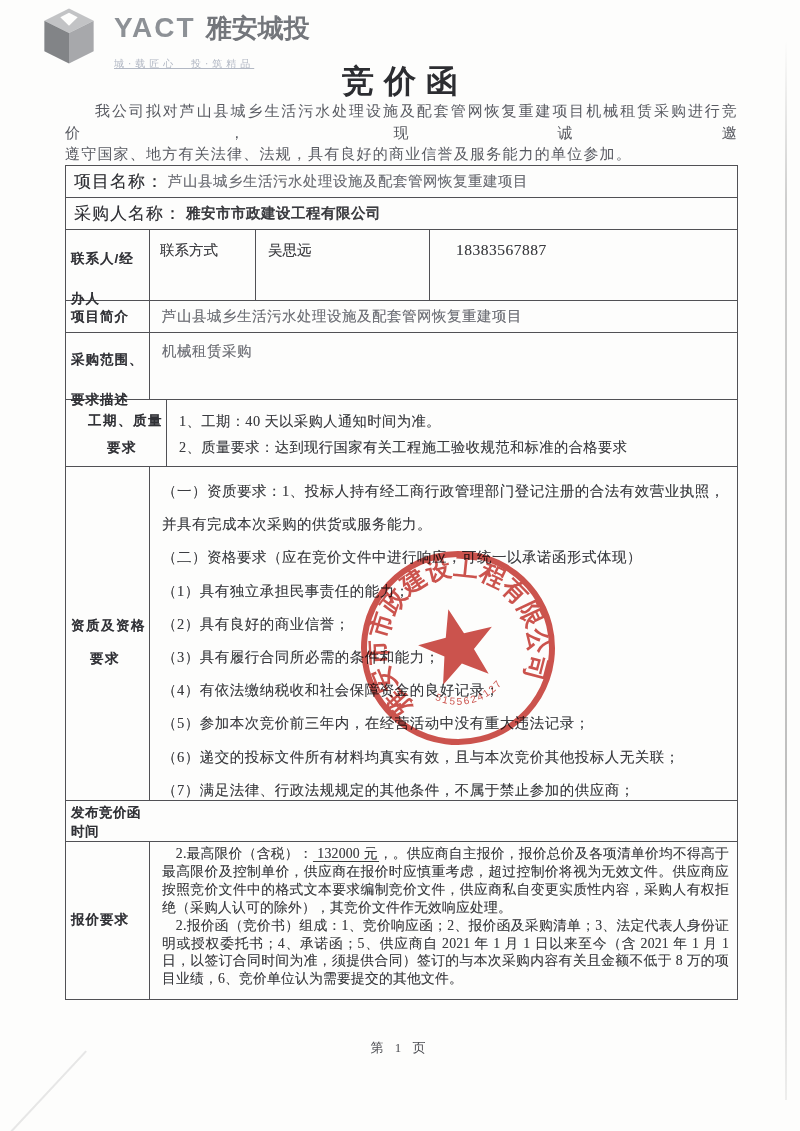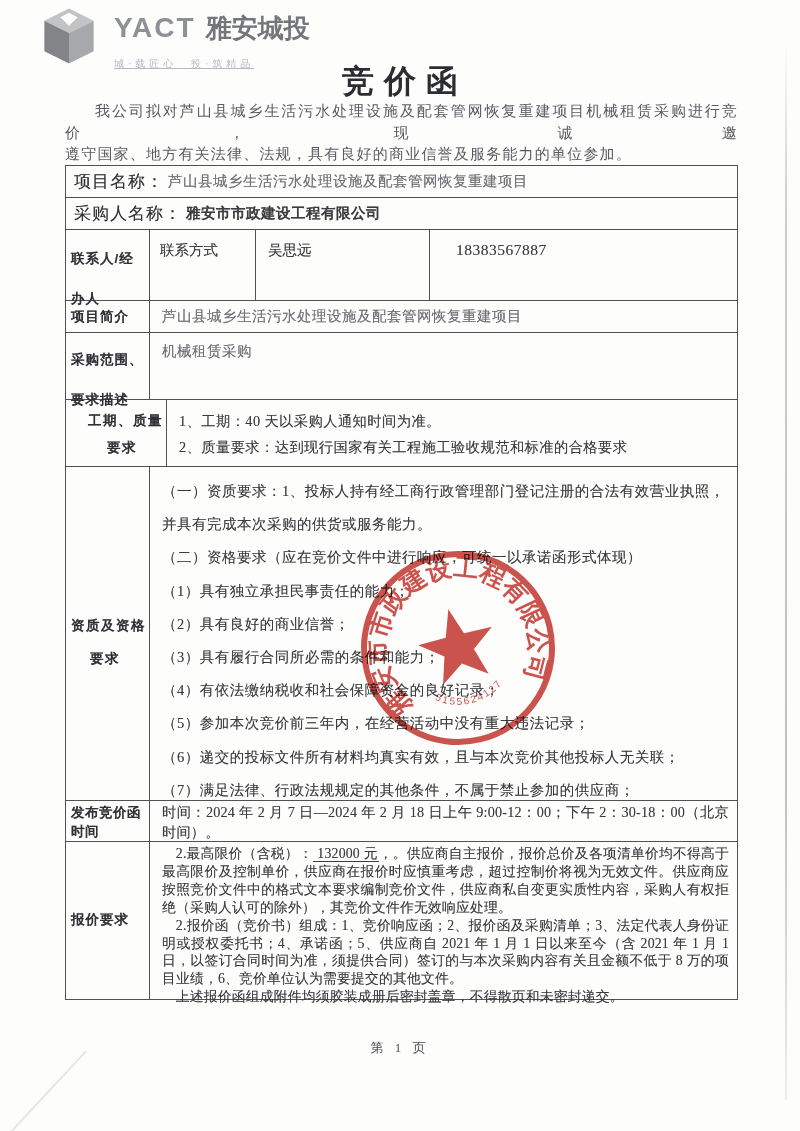--- a/index.html
+++ b/index.html
@@ -177,29 +177,27 @@
         <div>（6）递交的投标文件所有材料均真实有效，且与本次竞价其他投标人无关联；</div>
         <div>（7）满足法律、行政法规规定的其他条件，不属于禁止参加的供应商；</div>
       </div>
     </div>
 
     <div class="tr r8">
       <div class="cell label-cell">
         <div>发布竞价函</div>
         <div>时间</div>
       </div>
-      <div class="cell content-cell">时间：2024 年 2 月 7 日—2024 年 2 月 18 日上午 9:00-12：00；下午 2：30-18：00（北京时间）。</div>
     </div>
 
     <div class="tr r9">
       <div class="cell label-cell">报价要求</div>
       <div class="cell content-cell">
         <p><span>2.最高限价（含税）：</span><span class="u-price"> 132000 元</span><span>，。供应商自主报价，报价总价及各项清单价均不得高于最高限价及控制单价，供应商在报价时应慎重考虑，超过控制价将视为无效文件。供应商应按照竞价文件中的格式文本要求编制竞价文件，供应商私自变更实质性内容，采购人有权拒绝（采购人认可的除外），其竞价文件作无效响应处理。</span></p>
         <p>2.报价函（竞价书）组成：1、竞价响应函；2、报价函及采购清单；3、法定代表人身份证明或授权委托书；4、承诺函；5、供应商自 2021 年 1 月 1 日以来至今（含 2021 年 1 月 1 日，以签订合同时间为准，须提供合同）签订的与本次采购内容有关且金额不低于 8 万的项目业绩，6、竞价单位认为需要提交的其他文件。</p>
-        <p>上述报价函组成附件均须胶装成册后密封盖章，不得散页和未密封递交。</p>
       </div>
     </div>
 
   </div>
 
   <svg class="stamp" viewBox="0 0 220 220">
     <g transform="rotate(-14 110 110)">
       <circle cx="110" cy="110" r="94" fill="none" stroke="#c8403a" stroke-width="6"></circle>
       <path id="seal-arc-top" d="M 59 161 A 72 72 0 1 1 161 161" fill="none"></path>
       <path id="seal-arc-bottom" d="M 70 150 A 56 56 0 0 0 150 150" fill="none"></path>

